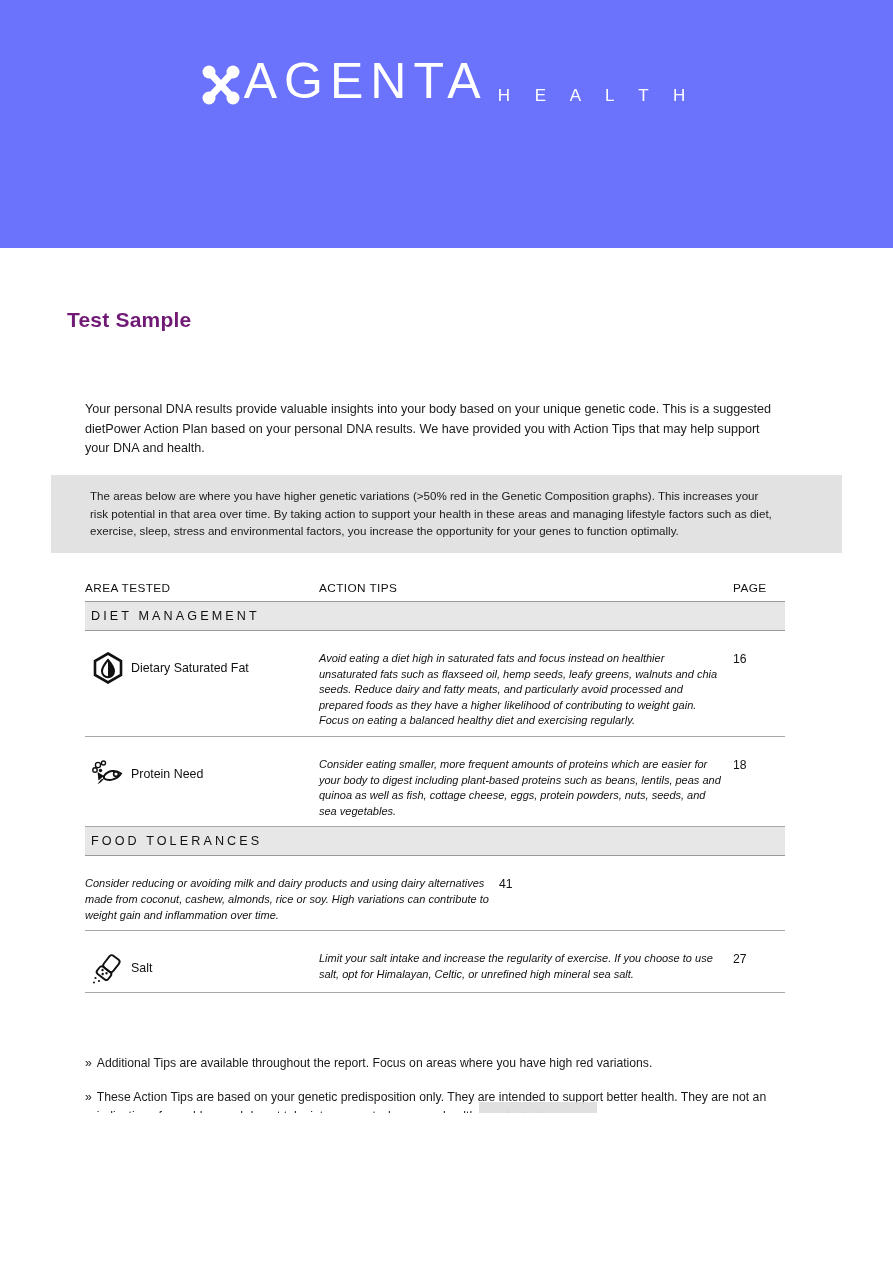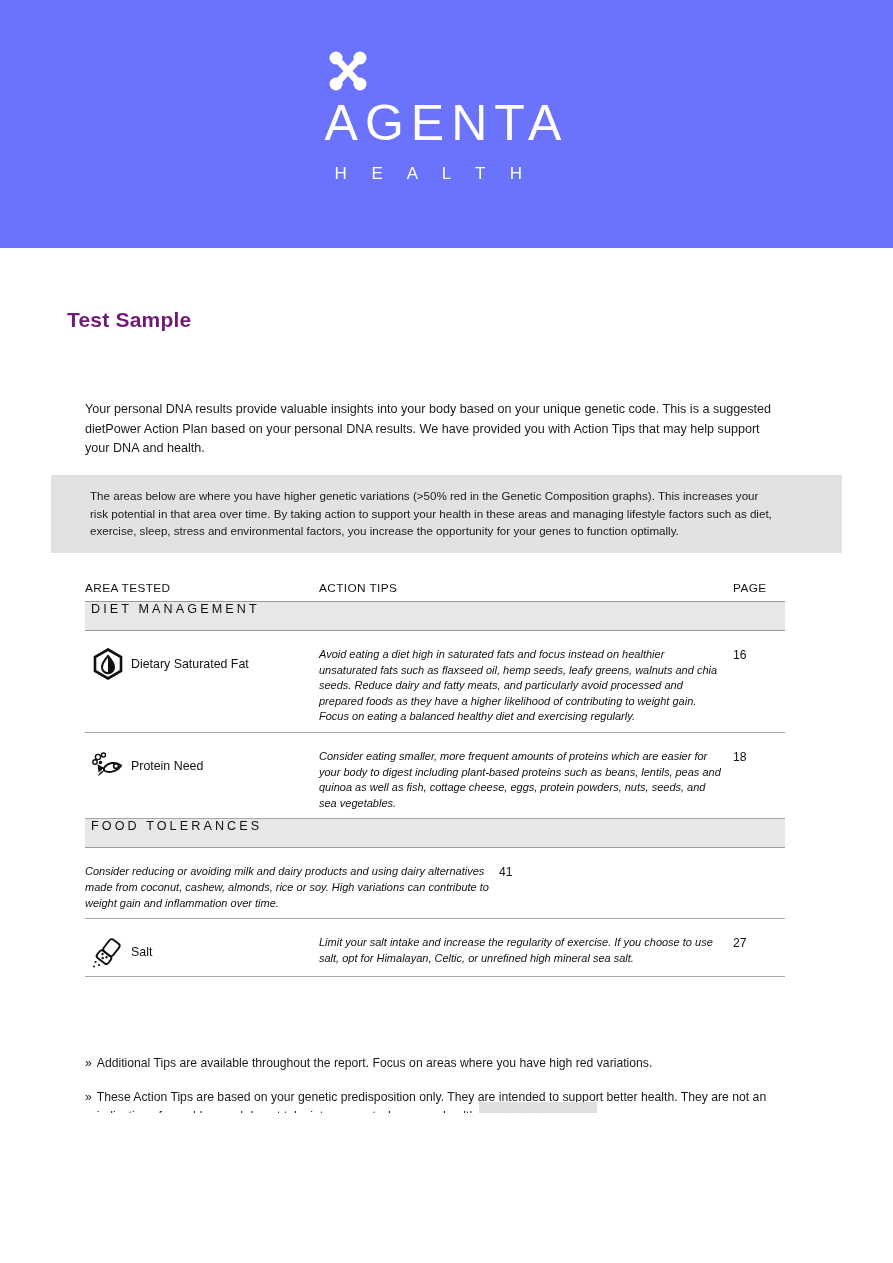--- a/index.html
+++ b/index.html
@@ -24,22 +24,22 @@
     height: 248px;
     background: #6b72fb;
     display: flex;
     flex-direction: column;
     align-items: center;
     justify-content: flex-start;
   }
   .logo-block {
     margin-top: 50px;
     display: flex;
-    flex-direction: column;
-    align-items: flex-start;
+    flex-direction: row;
+    align-items: flex-end;
   }
   .logo-mark { width: 46px; height: 42px; display: block; }
   .logo-word {
     color: #ffffff;
     font-size: 50px;
     letter-spacing: 7px;
     font-weight: 300;
     line-height: 1;
     margin-top: 6px;
     font-family: "Liberation Sans", sans-serif;
@@ -120,35 +120,36 @@
     border-bottom: 1.4px solid #9a9a9a;
   }
   .col-area  { width: 234px; }
   .col-tips  { width: 414px; }
   .col-page  { width: 52px; text-align: left; }
 
   .section-band {
     background: #e7e7e7;
     height: 28px;
     display: flex;
-    align-items: flex-start;
+    align-items: center;
     border-bottom: 1.3px solid #9a9a9a;
   }
   .section-band span {
     padding-left: 6px;
     font-size: 12.6px;
     letter-spacing: 3.1px;
     color: #111;
   }
 
   .row {
     display: flex;
     border-bottom: 1.2px solid #a8a8a8;
-    padding: 16px 0 7px 0;
-    box-sizing: border-box;
+    padding: 8px 0 7px 0;
+    box-sizing: border-box;
+    margin-top: 12px;
   }
   .row .col-area {
     display: flex;
     align-items: flex-start;
     padding-left: 6px;
     box-sizing: border-box;
   }
   .row-icon {
     width: 34px;
     height: 34px;

